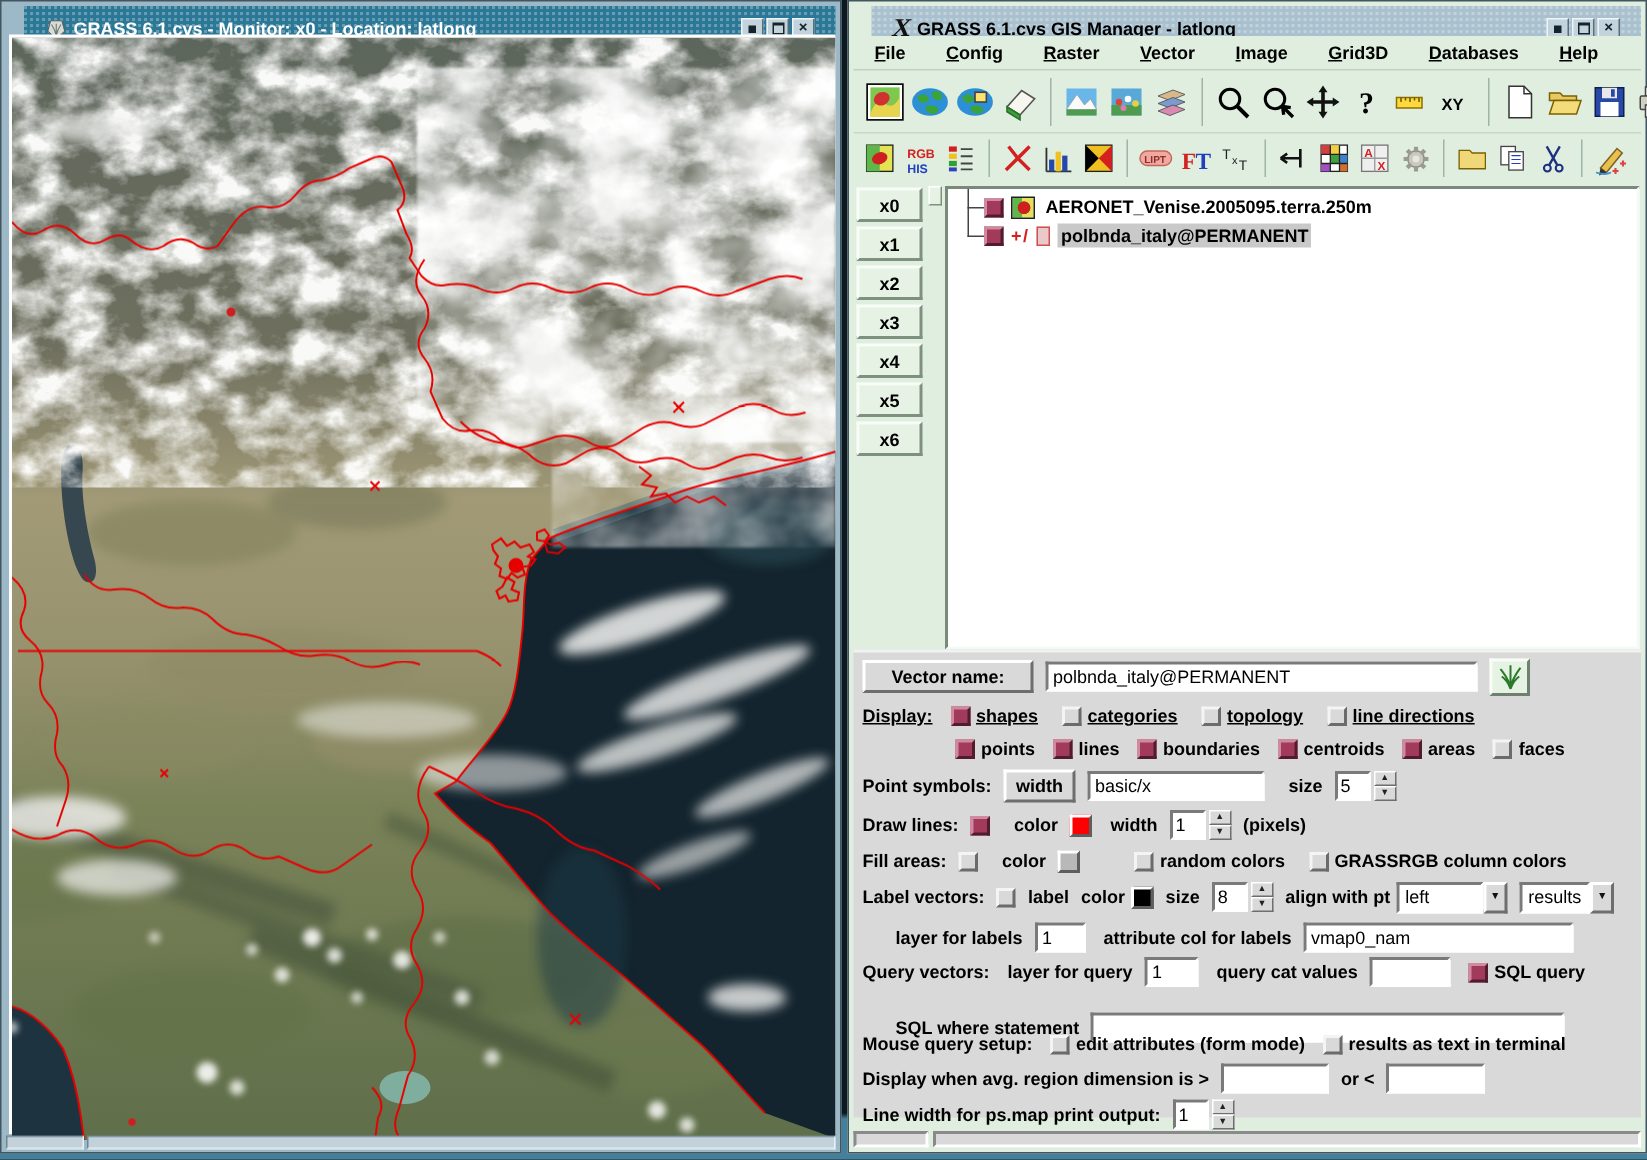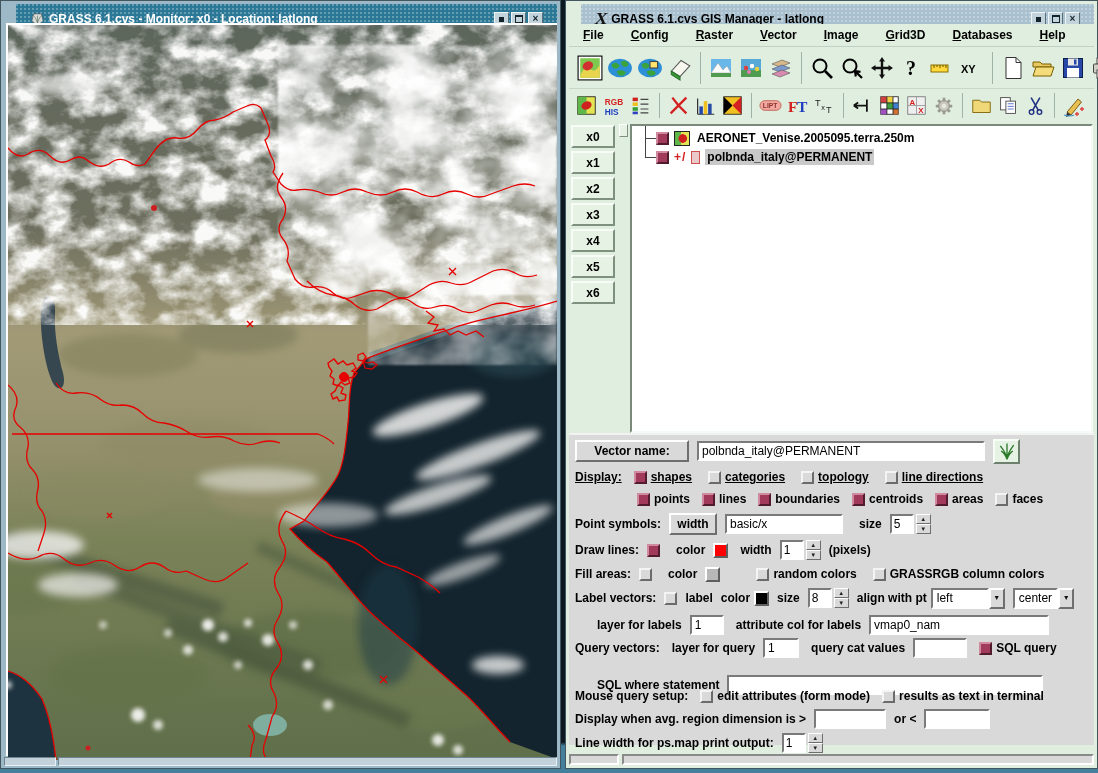--- a/index.html
+++ b/index.html
@@ -796,21 +796,21 @@
               <span>▲</span>
               <span>▼</span>
             </span>
         </span>
         <span class="lbl gap8">align with pt</span>
         <span class="select gap4">
           <span class="sval" style="min-width:58px;">left</span>
             <span class="sarrow">▼</span>
         </span>
         <span class="select gap8">
-          <span class="sval">center</span>
+          <span class="sval">results</span>
             <span class="sarrow">▼</span>
         </span>
       </div>
 
       <div class="vrow" style="top:178px;height:24px;padding-left:22px;">
         <span class="lbl">layer for labels</span>
         <input class="tkinput gap8" style="width: 34px;" value="1">
         <span class="lbl gap12">attribute col for labels</span>
         <input class="tkinput gap8" style="width: 180px;" value="vmap0_nam">
       </div>

